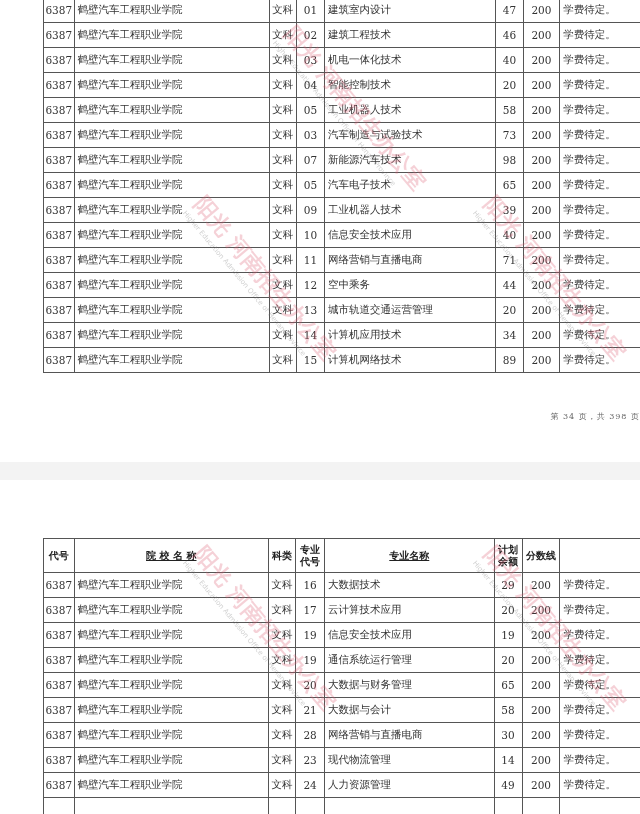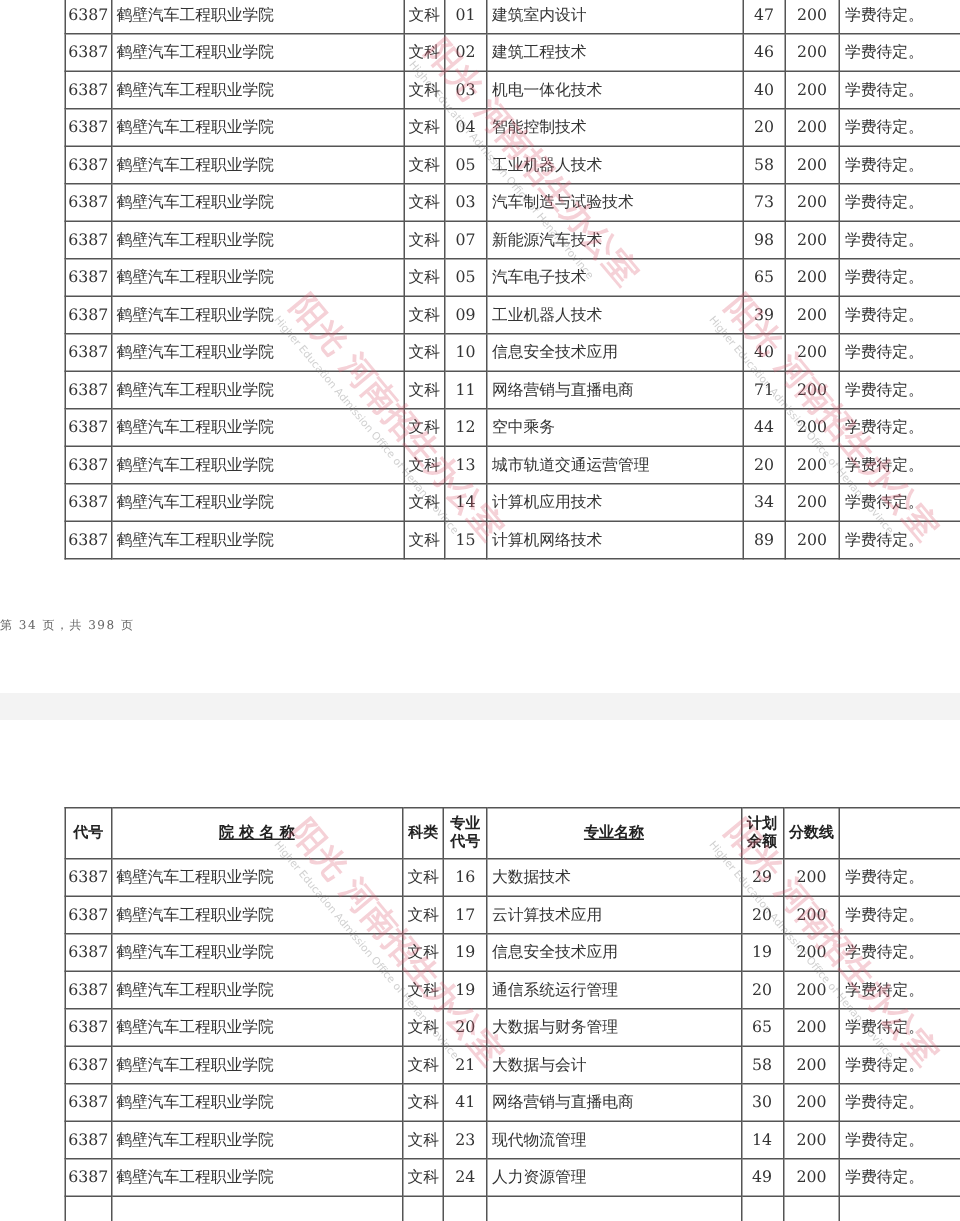--- a/index.html
+++ b/index.html
@@ -35,21 +35,21 @@
   .t1 { top: -2px; }
   .t1 tr:first-child td { border-top: none; }
   .t2 { top: 58px; }
   .t2 tr:last-child td { border-bottom: none; }
   .t2 thead th {
     height: 33px; font-family: "DejaVu Sans", "Liberation Sans", sans-serif;
     font-size: 10px; font-weight: bold; color: #222; line-height: 12px;
   }
   .t2 thead th.c-school, .t2 thead th.c-major { text-align: center; padding-left: 0 !important; text-decoration: underline; }
   .footer {
-    position: absolute; top: 411px; left: 0; width: 640px; text-align: left;
+    position: absolute; top: 411px; left: 0; width: 640px; text-align: right;
     font-size: 8px; color: #666; letter-spacing: 1px;
   }
   .wm {
     position: absolute; color: rgba(220, 90, 110, 0.28);
     font-family: "DejaVu Sans", sans-serif; font-size: 22px; font-weight: bold;
     transform: rotate(50deg); transform-origin: left top; white-space: nowrap;
     pointer-events: none;
   }
   .wm small { font-size: 7px; color: rgba(120,120,120,0.35); display: block; font-weight: normal; }
 </style>
@@ -291,21 +291,21 @@
           <td class="c-mcode">21</td>
           <td class="c-major">大数据与会计</td>
           <td class="c-plan">58</td>
           <td class="c-score">200</td>
           <td class="c-note">学费待定。</td>
         </tr>
         <tr>
           <td class="c-code">6387</td>
           <td class="c-school">鹤壁汽车工程职业学院</td>
           <td class="c-type">文科</td>
-          <td class="c-mcode">41</td>
+          <td class="c-mcode">28</td>
           <td class="c-major">网络营销与直播电商</td>
           <td class="c-plan">30</td>
           <td class="c-score">200</td>
           <td class="c-note">学费待定。</td>
         </tr>
         <tr>
           <td class="c-code">6387</td>
           <td class="c-school">鹤壁汽车工程职业学院</td>
           <td class="c-type">文科</td>
           <td class="c-mcode">23</td>

